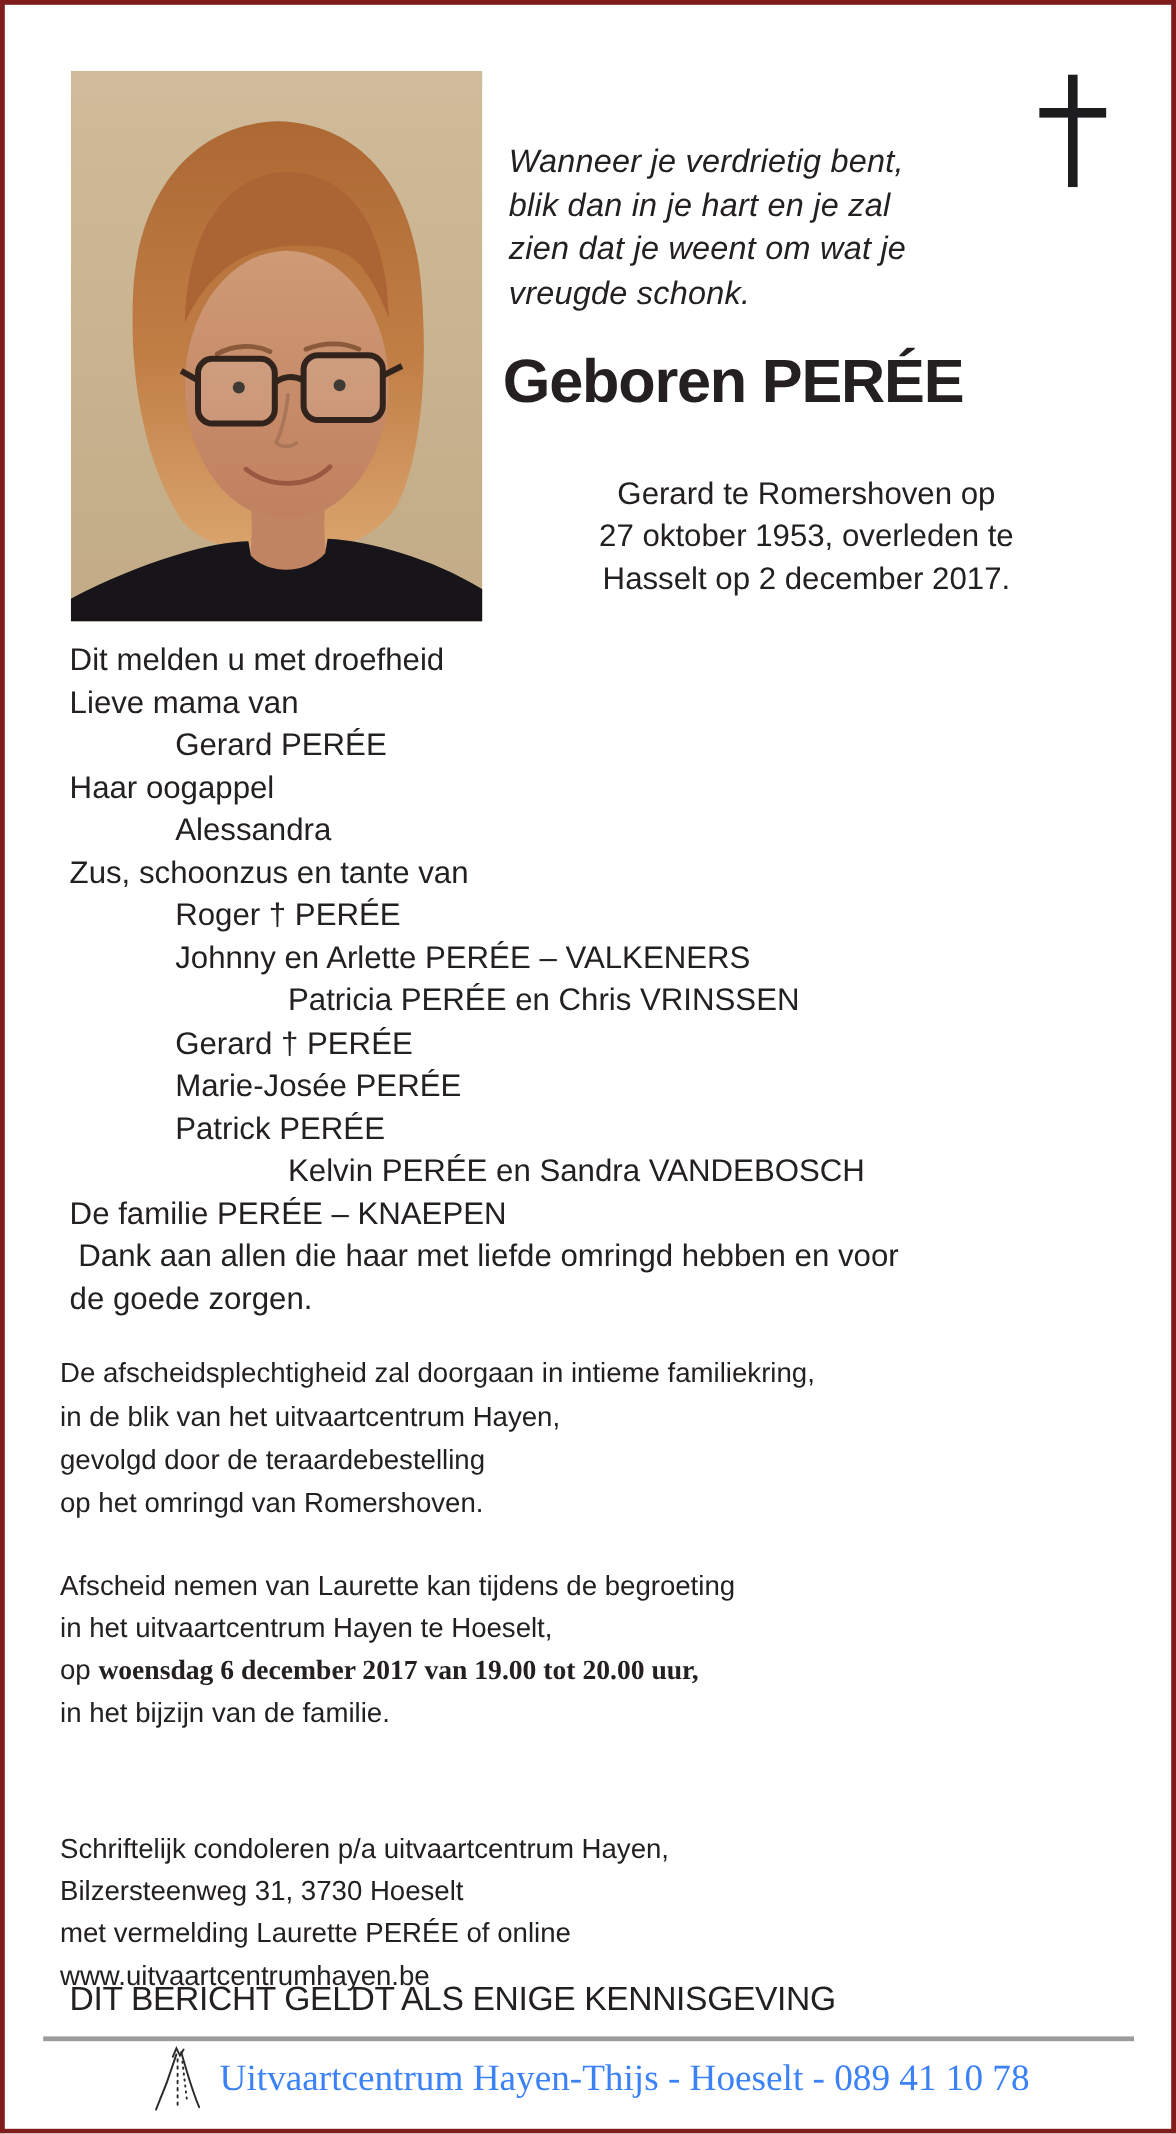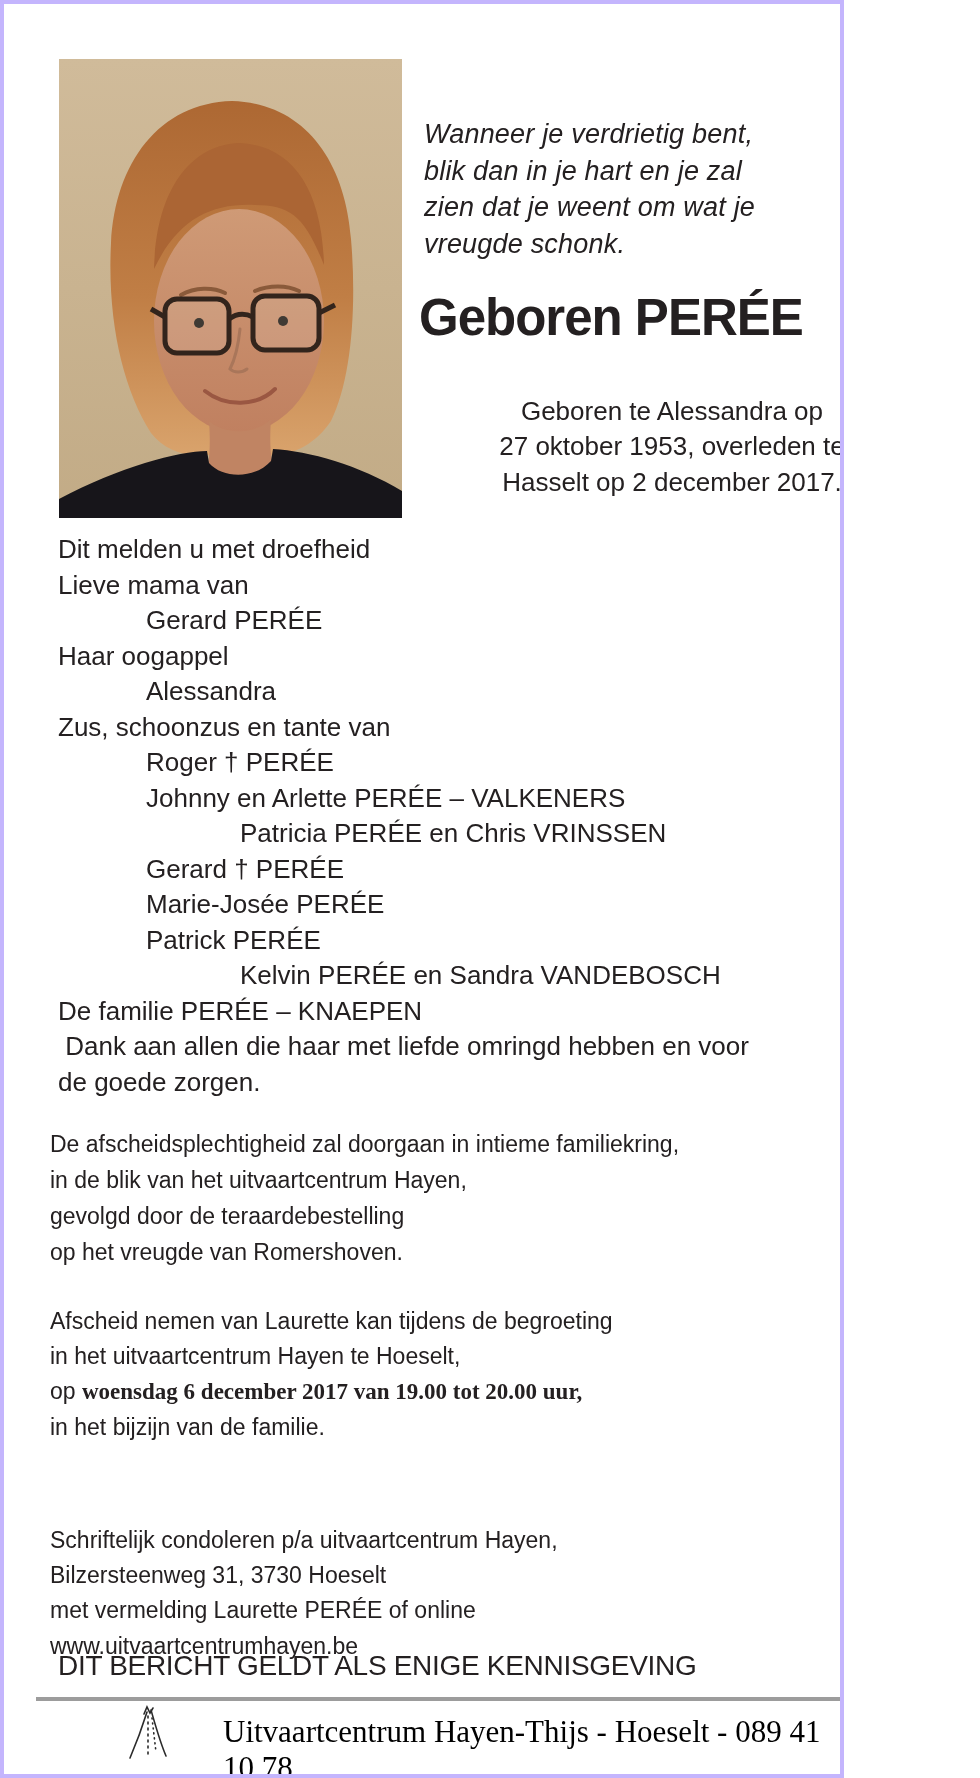--- a/index.html
+++ b/index.html
@@ -1,18 +1,18 @@
 <!DOCTYPE html>
 <html><head>
 <meta charset="utf-8">
 <style>
   html,body{margin:0;padding:0;background:#ffffff;}
   .page{
-    position:relative;width:844px;height:1778px;box-sizing:border-box;
-    background:#ffffff;border:4px solid #c4b5fd;overflow:hidden;
+    position:relative;width:980px;height:1778px;box-sizing:border-box;
+    background:#ffffff;border:4px solid #7f1d1d;overflow:hidden;
     font-family:"Liberation Sans",sans-serif;color:#242021;
   }
   .photo{position:absolute;left:55px;top:55px;width:343px;height:459px;}
   .photo svg{display:block;width:100%;height:100%;}
   .cross{position:absolute;left:862px;top:58px;width:56px;height:94px;}
   .cross svg{display:block;width:100%;height:100%;}
   .poem{position:absolute;left:420px;top:112px;font-size:27px;font-style:italic;
         line-height:36.6px;letter-spacing:0.2px;}
   .name{position:absolute;left:415px;top:284px;margin:0;font-size:51px;
         font-weight:bold;letter-spacing:-1px;white-space:nowrap;}
@@ -26,21 +26,21 @@
         font-size:23px;line-height:36px;}
   .ceremony{top:1122px;}
   .visitation{top:1300px;line-height:35.2px;}
   .condolence{top:1477px;line-height:35.2px;margin-top:42px;}
   .para b{font-weight:bold;font-family:Liberation Serif, serif;}
   .notice{position:absolute;left:54px;top:1646px;font-size:28px;letter-spacing:-0.3px;}
   .rule{position:absolute;left:32px;top:1693px;width:909px;height:4px;background:#9c9c9c;}
   .logo{position:absolute;left:124px;top:1700px;width:42px;height:58px;}
   .logo svg{display:block;width:100%;height:100%;}
   .footer-text{position:absolute;left:179px;top:1710px;
-        font-family:"Liberation Serif",serif;font-size:31px;color:#000000;margin-left:40px;}
+        font-family:"Liberation Serif",serif;font-size:31px;color:#3b82f6;}
 </style>
 </head>
 <body>
 
 <div class="page">
 
   <div class="photo">
     <svg viewBox="0 0 343 459" xmlns="http://www.w3.org/2000/svg">
       <defs>
         <linearGradient id="pbg" x1="0" y1="0" x2="0" y2="1">
@@ -89,21 +89,21 @@
   <div class="poem">
       <div class="line">Wanneer je verdrietig bent,</div>
       <div class="line">blik dan in je hart en je zal</div>
       <div class="line">zien dat je weent om wat je</div>
       <div class="line">vreugde schonk.</div>
     </div>
 
   <h1 class="name">Geboren PERÉE</h1>
 
   <div class="life">
-      <div class="line">Geboren te Alessandra op</div>
+      <div class="line">Gerard te Romershoven op</div>
       <div class="line">27 oktober 1953, overleden te</div>
       <div class="line">Hasselt op 2 december 2017.</div>
     </div>
 
   <div class="family">
       <div class="line">Dit melden u met droefheid</div>
       <div class="line">Lieve mama van</div>
       <div class="line ind1">Gerard PERÉE</div>
       <div class="line">Haar oogappel</div>
       <div class="line ind1">Alessandra</div>
@@ -117,21 +117,21 @@
       <div class="line ind2">Kelvin PERÉE en Sandra VANDEBOSCH</div>
       <div class="line">De familie PERÉE – KNAEPEN</div>
       <div class="line"> Dank aan allen die haar met liefde omringd hebben en voor</div>
       <div class="line">de goede zorgen.</div>
     </div>
 
   <div class="para ceremony">
       <div class="line">De afscheidsplechtigheid zal doorgaan in intieme familiekring,</div>
       <div class="line">in de blik van het uitvaartcentrum Hayen,</div>
       <div class="line">gevolgd door de teraardebestelling</div>
-      <div class="line">op het vreugde van Romershoven.</div>
+      <div class="line">op het omringd van Romershoven.</div>
     </div>
 
   <div class="para visitation">
       <div class="line">Afscheid nemen van Laurette kan tijdens de begroeting</div>
       <div class="line">in het uitvaartcentrum Hayen te Hoeselt,</div>
       <div class="line"><span>op </span><b>woensdag 6 december 2017 van 19.00 tot 20.00 uur,</b></div>
       <div class="line">in het bijzijn van de familie.</div>
     </div>
 
   <div class="para condolence">

